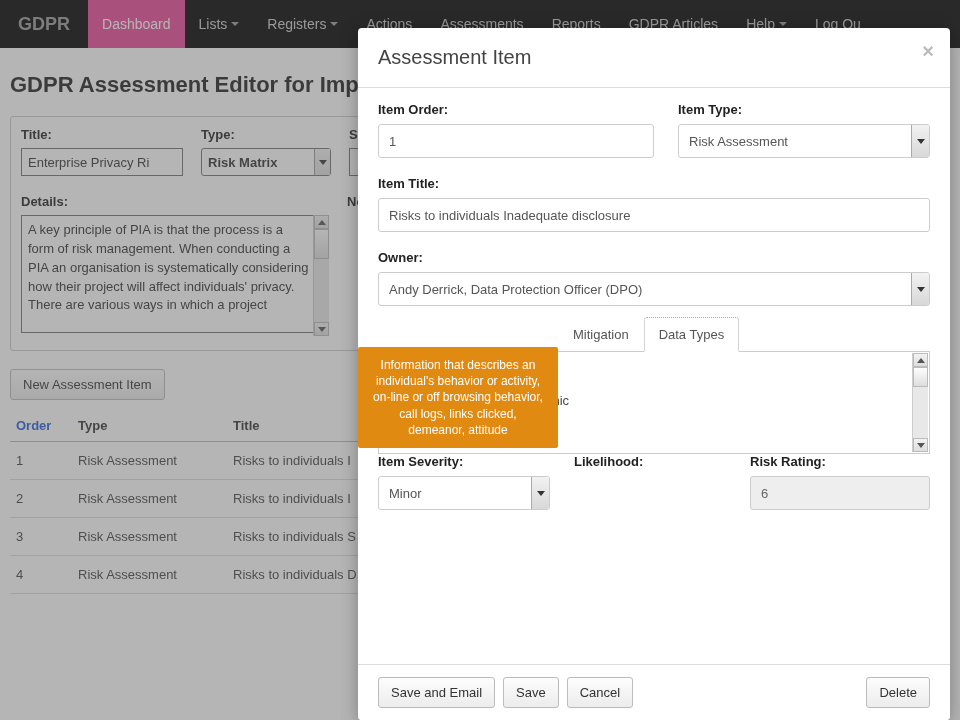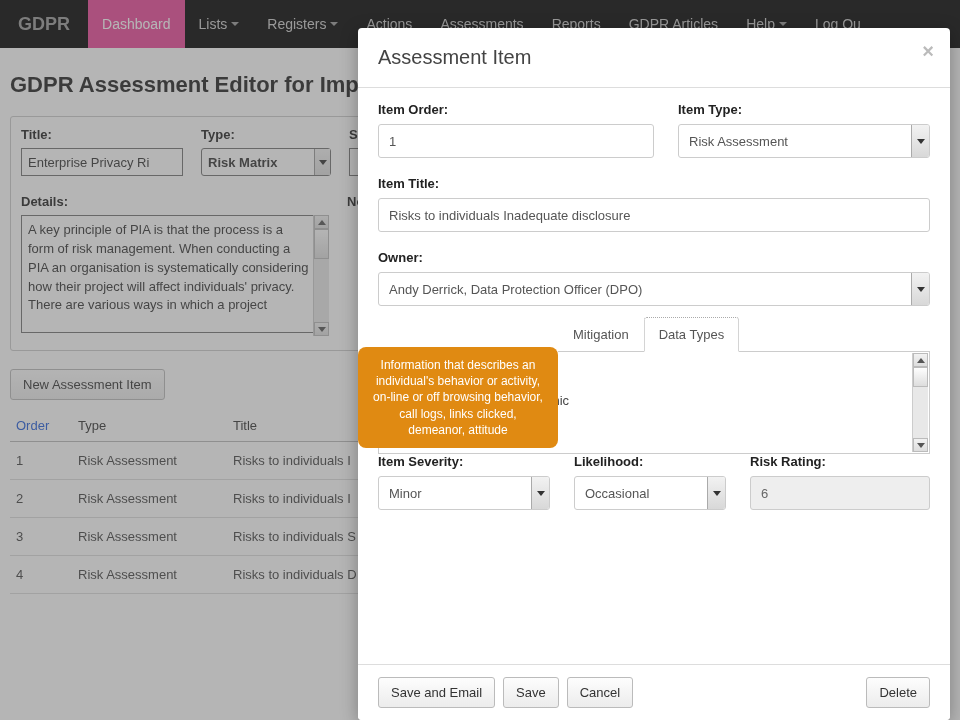--- a/index.html
+++ b/index.html
@@ -21,21 +21,21 @@
 .sel-btn::after{content:"";width:0;height:0;border-left:4px solid transparent;border-right:4px solid transparent;border-top:5px solid #333}
 textarea{resize:none}
 .scroll-wrap{position:relative}
 .scrollbar{position:absolute;right:0;top:0;bottom:0;width:16px;background:#e8e8e8;border-left:1px solid #ccc}
 .scrollbar .arrow-up,.scrollbar .arrow-down{height:14px;background:linear-gradient(#f2f2f2,#ddd);border:1px solid #bbb;display:flex;align-items:center;justify-content:center}
 .scrollbar .arrow-up::after{content:"";width:0;height:0;border-left:4px solid transparent;border-right:4px solid transparent;border-bottom:5px solid #555}
 .scrollbar .arrow-down::after{content:"";width:0;height:0;border-left:4px solid transparent;border-right:4px solid transparent;border-top:5px solid #555}
 .scrollbar .thumb{height:30px;background:linear-gradient(#fefefe,#ddd);border:1px solid #bbb;margin:0}
 .btn{background:linear-gradient(#fdfdfd,#ececec);border:1px solid #bbb;border-radius:3px;padding:7px 12px;font-size:13px;color:#333;cursor:pointer}
 table.data{width:100%;border-collapse:collapse;margin-top:10px}
-table.data th{text-align:left;font-weight:normal;padding:8px 6px;border-bottom:1px solid #bbb;font-size:13px}
+table.data th{text-align:left;font-weight:bold;padding:8px 6px;border-bottom:1px solid #bbb;font-size:13px}
 table.data th.sort{color:#245edb}
 table.data td{padding:11px 6px;border-bottom:1px solid #ddd;font-size:13px;color:#444}
 .overlay{position:absolute;inset:0;background:rgba(90,90,90,0.45);z-index:10}
 .modal{position:absolute;top:28px;left:358px;width:592px;height:692px;background:#fff;border-radius:4px;box-shadow:0 4px 18px rgba(0,0,0,.3);z-index:20;padding:18px 20px 0 20px;overflow:hidden}
 .modal .close{position:absolute;top:12px;right:16px;color:#bbb;font-size:20px;cursor:pointer;font-weight:bold}
 .modal h2{font-size:20px;color:#444;font-weight:500;margin-bottom:18px}
 .modal hr{border:none;border-top:1px solid #ddd;margin:0 -20px 14px -20px}
 .m-row{display:flex;gap:24px;margin-bottom:18px}
 .m-col{flex:1;display:flex;flex-direction:column}
 .m-col label{font-weight:bold;font-size:13px;margin-bottom:7px;color:#222}
@@ -43,21 +43,21 @@
 .m-select{position:relative;width:100%}
 .m-select .m-input{padding-right:24px;background:#fff}
 .m-select-btn{position:absolute;right:1px;top:1px;bottom:1px;width:18px;background:linear-gradient(#f2f2f2,#d8d8d8);border-left:1px solid #aaa;border-radius:0 2px 2px 0;display:flex;align-items:center;justify-content:center}
 .m-select-btn::after{content:"";width:0;height:0;border-left:4px solid transparent;border-right:4px solid transparent;border-top:5px solid #333}
 .tabs{display:flex;border-bottom:1px solid #ccc;margin-bottom:0}
 .tab{padding:9px 14px;border:1px solid transparent;border-bottom:none;cursor:pointer;font-size:13px;color:#555;position:relative;top:1px}
 .tab.active{border:1px dotted #aaa;border-bottom:1px solid #fff;background:#fff;border-radius:3px 3px 0 0}
 .tab-body{border:1px solid #ccc;border-top:none;padding:14px 10px;height:102px;position:relative}
 .chk-row{display:flex;align-items:center;gap:10px;padding:4px 8px;color:#444;font-size:13px}
 .chk-row input{width:13px;height:13px}
-.tooltip{position:absolute;z-index:30;background:#e08a12;color:#fff;font-size:12px;line-height:1.35;padding:10px 12px;width:200px;text-align:center;border-radius:8px}
+.tooltip{position:absolute;z-index:30;background:#e08a12;color:#fff;font-size:12px;line-height:1.35;padding:10px 12px;width:200px;text-align:center;border-radius:2px}
 .footer-btns{position:absolute;bottom:0;left:0;right:0;border-top:1px solid #ddd;padding:12px 20px;display:flex;gap:8px;background:#fff}
 .footer-btns .spacer{flex:1}
 .risk-readonly{background:#eee;color:#666}
 </style>
 </head>
 <body>
 
 <div class="navbar">
   <div class="brand">GDPR</div>
   <div class="nav-item active">
@@ -234,24 +234,20 @@
   <div class="m-row" style="">
     <div class="m-col" style="flex:0 0 172px">
       <label>Item Severity:</label>
       <div class="m-select">
         <input class="m-input" value="Minor" style="">
         <div class="m-select-btn"></div>
       </div>
     </div>
     <div class="m-col" style="flex:0 0 152px">
       <label>Likelihood:</label>
-      <div class="m-select">
-        <input class="m-input" value="Occasional" style="">
-        <div class="m-select-btn"></div>
-      </div>
     </div>
     <div class="m-col">
       <label>Risk Rating:</label>
       <input class="m-input risk-readonly" readonly="" value="6" style="">
     </div>
   </div>
 
   <div class="footer-btns">
     <button class="btn">Save and Email</button>
     <button class="btn">Save</button>

